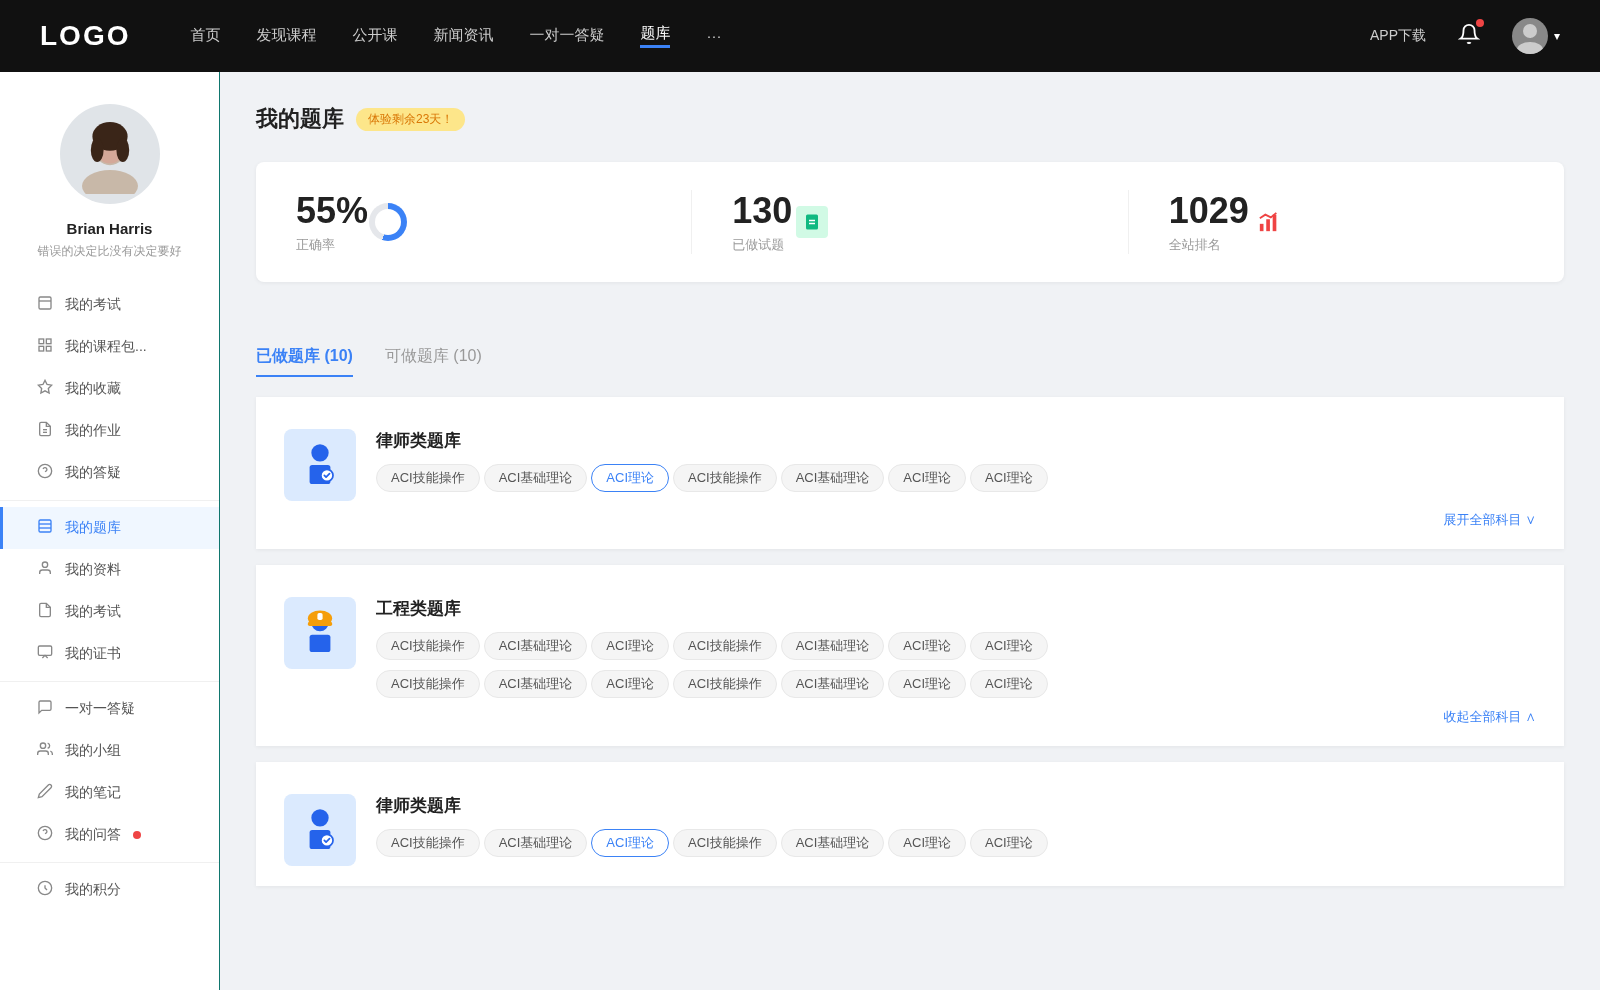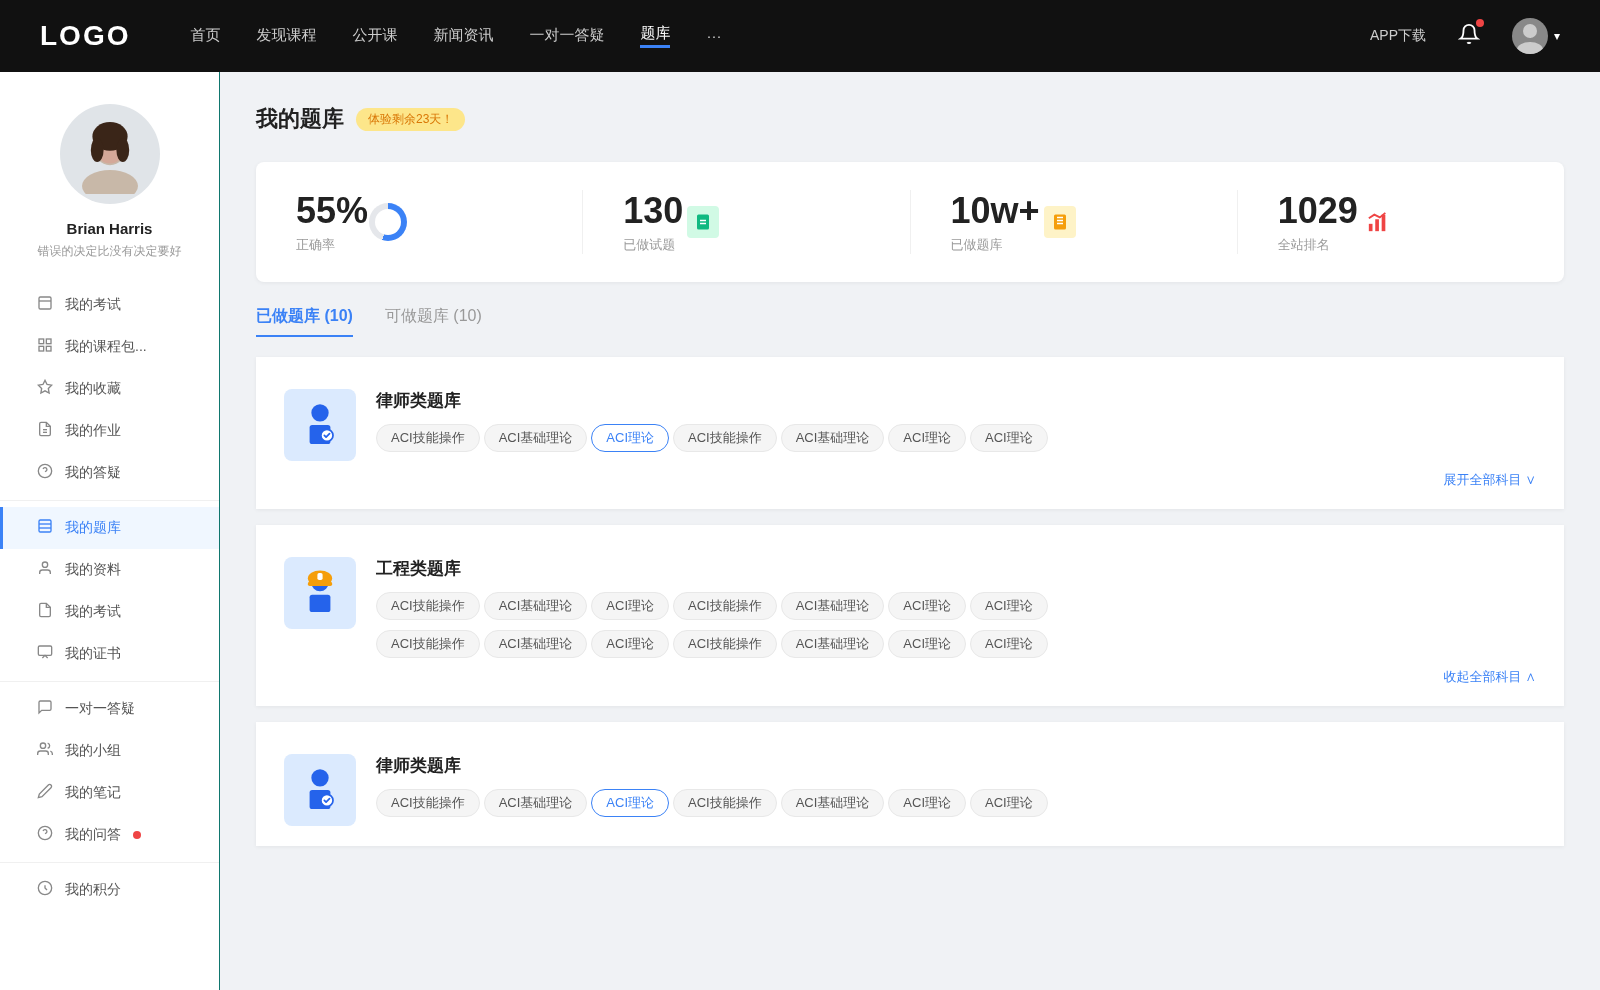--- a/index.html
+++ b/index.html
@@ -218,20 +218,21 @@
       display: flex;
       gap: 32px;
       margin-bottom: 20px;
     }
     .tab-item {
       font-size: 16px;
       color: #999;
       cursor: pointer;
       padding-bottom: 8px;
       border-bottom: 2px solid transparent;
+      margin-top: 40px;
     }
     .tab-item.active {
       color: #3b82f6;
       border-bottom: 2px solid #3b82f6;
       font-weight: 600;
     }
 
     
     .qbank-card {
       background: #fff;
@@ -552,36 +553,20 @@
             <svg width="18" height="18" viewBox="0 0 24 24" fill="#10b981">
                 <rect x="4" y="2" width="16" height="20" rx="2"></rect>
                 <line x1="8" y1="10" x2="16" y2="10" stroke="#fff" stroke-width="2"></line>
                 <line x1="8" y1="14" x2="16" y2="14" stroke="#fff" stroke-width="2"></line>
               </svg>
           </div>
         </div>
       </div>
       <div class="stat-item">
         <div>
-          <div class="stat-value">10w+</div>
-          <div class="stat-label">已做题库</div>
-        </div>
-        <div class="stat-icon">
-          <div class="icon-orange-doc">
-            <svg width="18" height="18" viewBox="0 0 24 24" fill="#f59e0b">
-                <rect x="4" y="2" width="16" height="20" rx="2"></rect>
-                <line x1="8" y1="10" x2="16" y2="10" stroke="#fff" stroke-width="2"></line>
-                <line x1="8" y1="14" x2="16" y2="14" stroke="#fff" stroke-width="2"></line>
-                <line x1="8" y1="6" x2="16" y2="6" stroke="#fff" stroke-width="2"></line>
-              </svg>
-          </div>
-        </div>
-      </div>
-      <div class="stat-item">
-        <div>
           <div class="stat-value">1029</div>
           <div class="stat-label">全站排名</div>
         </div>
         <div class="stat-icon">
           <div class="icon-red-chart">
             <svg width="22" height="22" viewBox="0 0 24 24" fill="#ef4444">
               <rect x="2" y="14" width="4" height="8"></rect>
                 <rect x="9" y="9" width="4" height="13"></rect>
                 <rect x="16" y="4" width="4" height="18"></rect>
               <polyline points="2 8 8 4 14 7 20 2" fill="none" stroke="#ef4444" stroke-width="2"></polyline>

